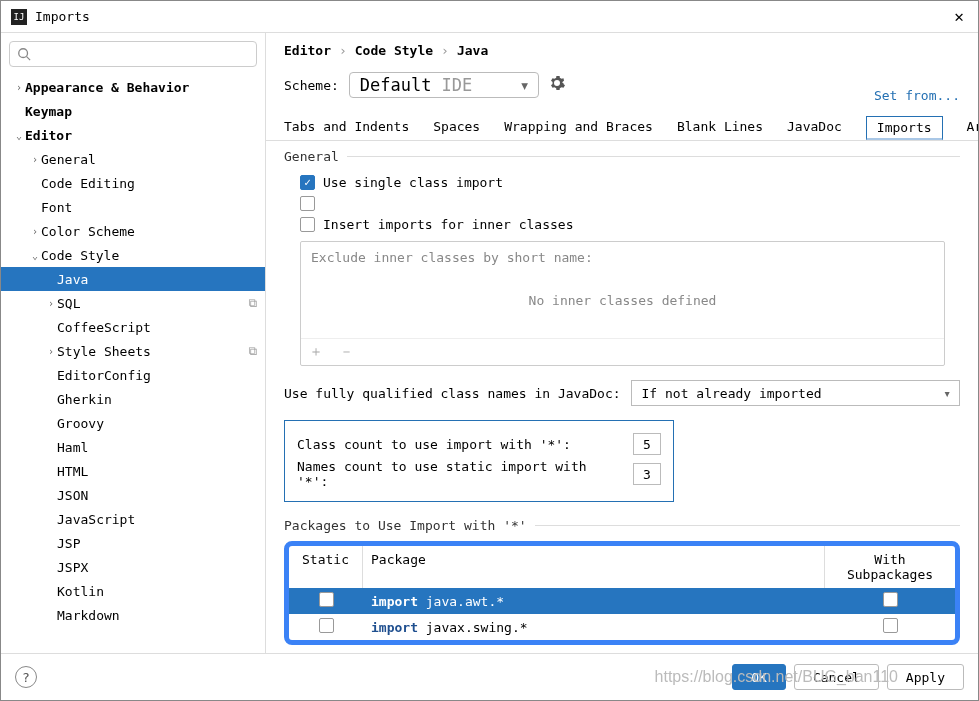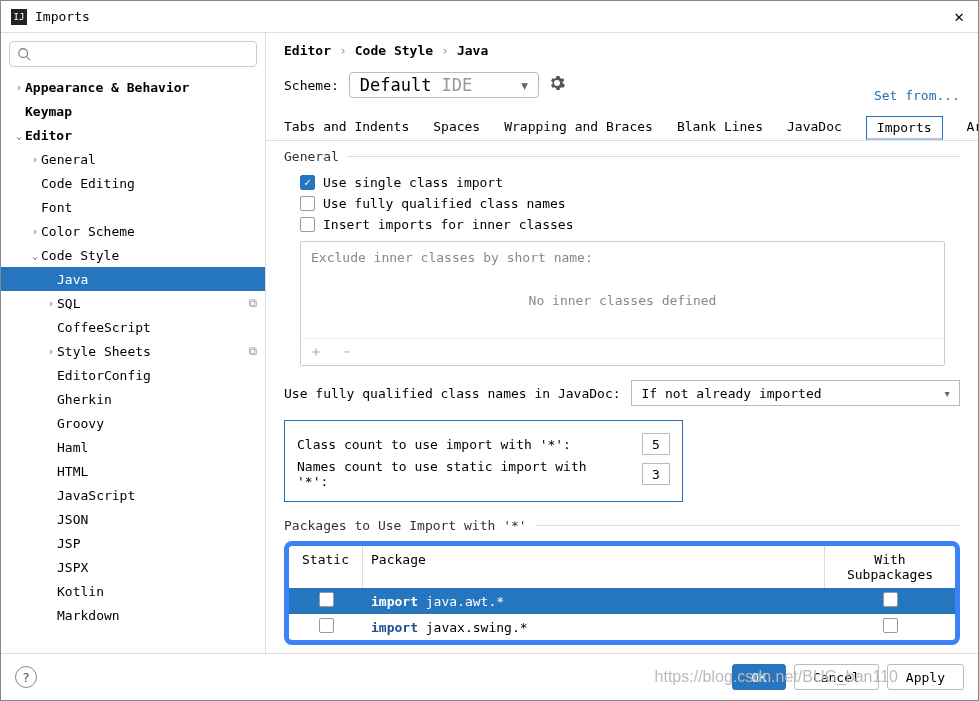--- a/index.html
+++ b/index.html
@@ -54,21 +54,21 @@
 .exclude-head { padding: 8px 10px; color: #888; }
 .exclude-empty { text-align: center; color: #888; padding: 20px 0 30px; }
 .exclude-toolbar { border-top: 1px solid #eee; padding: 4px 8px; color: #aaa; font-size: 14px; }
 .exclude-toolbar span { cursor: pointer; margin-right: 8px; }
 
 .qualrow { display: flex; align-items: center; gap: 10px; margin: 4px 0 14px; }
 .select { flex: 1; height: 26px; border: 1px solid #bbb; padding: 0 28px 0 10px; background: #fff; font-size: 13px; display: flex; align-items: center; cursor: pointer; position: relative; }
 .select::after { content: "▾"; position: absolute; right: 8px; color: #666; }
 
 .countbox { border: 1px solid #2470b3; padding: 10px 12px; margin-bottom: 16px; width: fit-content; }
-.countrow { display: flex; align-items: center; gap: 25px; padding: 2px 0; }
+.countrow { display: flex; align-items: center; gap: 16px; padding: 2px 0; }
 .countrow input { width: 28px; height: 22px; border: 1px solid #bbb; text-align: center; font-size: 13px; font-family: inherit; }
 
 .pkg-table { border: 5px solid #3b82f6; border-radius: 8px; }
 .pkg-head { display: flex; font-size: 13px; }
 .pkg-head div { padding: 6px 8px; border-right: 1px solid #ddd; }
 .pkg-head div:last-child { border-right: none; }
 .pkg-body .pkg-row { display: flex; align-items: center; height: 26px; }
 .pkg-body .pkg-row.sel { background: #2675bf; color: #fff; }
 .col-static { width: 74px; text-align: center; }
 .col-pkg { flex: 1; padding: 0 8px; }
@@ -169,25 +169,25 @@
         <div class="tree-item d2">
           <span class="chev"></span>
           <span class="label">Haml</span>
         </div>
         <div class="tree-item d2">
           <span class="chev"></span>
           <span class="label">HTML</span>
         </div>
         <div class="tree-item d2">
           <span class="chev"></span>
+          <span class="label">JSON</span>
+        </div>
+        <div class="tree-item d2">
+          <span class="chev"></span>
           <span class="label">JavaScript</span>
-        </div>
-        <div class="tree-item d2">
-          <span class="chev"></span>
-          <span class="label">JSON</span>
         </div>
         <div class="tree-item d2">
           <span class="chev"></span>
           <span class="label">JSP</span>
         </div>
         <div class="tree-item d2">
           <span class="chev"></span>
           <span class="label">JSPX</span>
         </div>
         <div class="tree-item d2">
@@ -236,21 +236,20 @@
 
     <div class="panel">
       <fieldset>
         <legend>General</legend>
         <div class="chk-row">
           <span class="chk checked">✓</span>
           <span>Use single class import</span>
         </div>
         <div class="chk-row">
           <span class="chk"></span>
-          <span>Use fully qualified class names</span>
         </div>
         <div class="chk-row">
           <span class="chk"></span>
           <span>Insert imports for inner classes</span>
         </div>
         <div class="exclude-box">
           <div class="exclude-head">Exclude inner classes by short name:</div>
           <div class="exclude-empty">No inner classes defined</div>
           <div class="exclude-toolbar">
             <span>＋</span>

